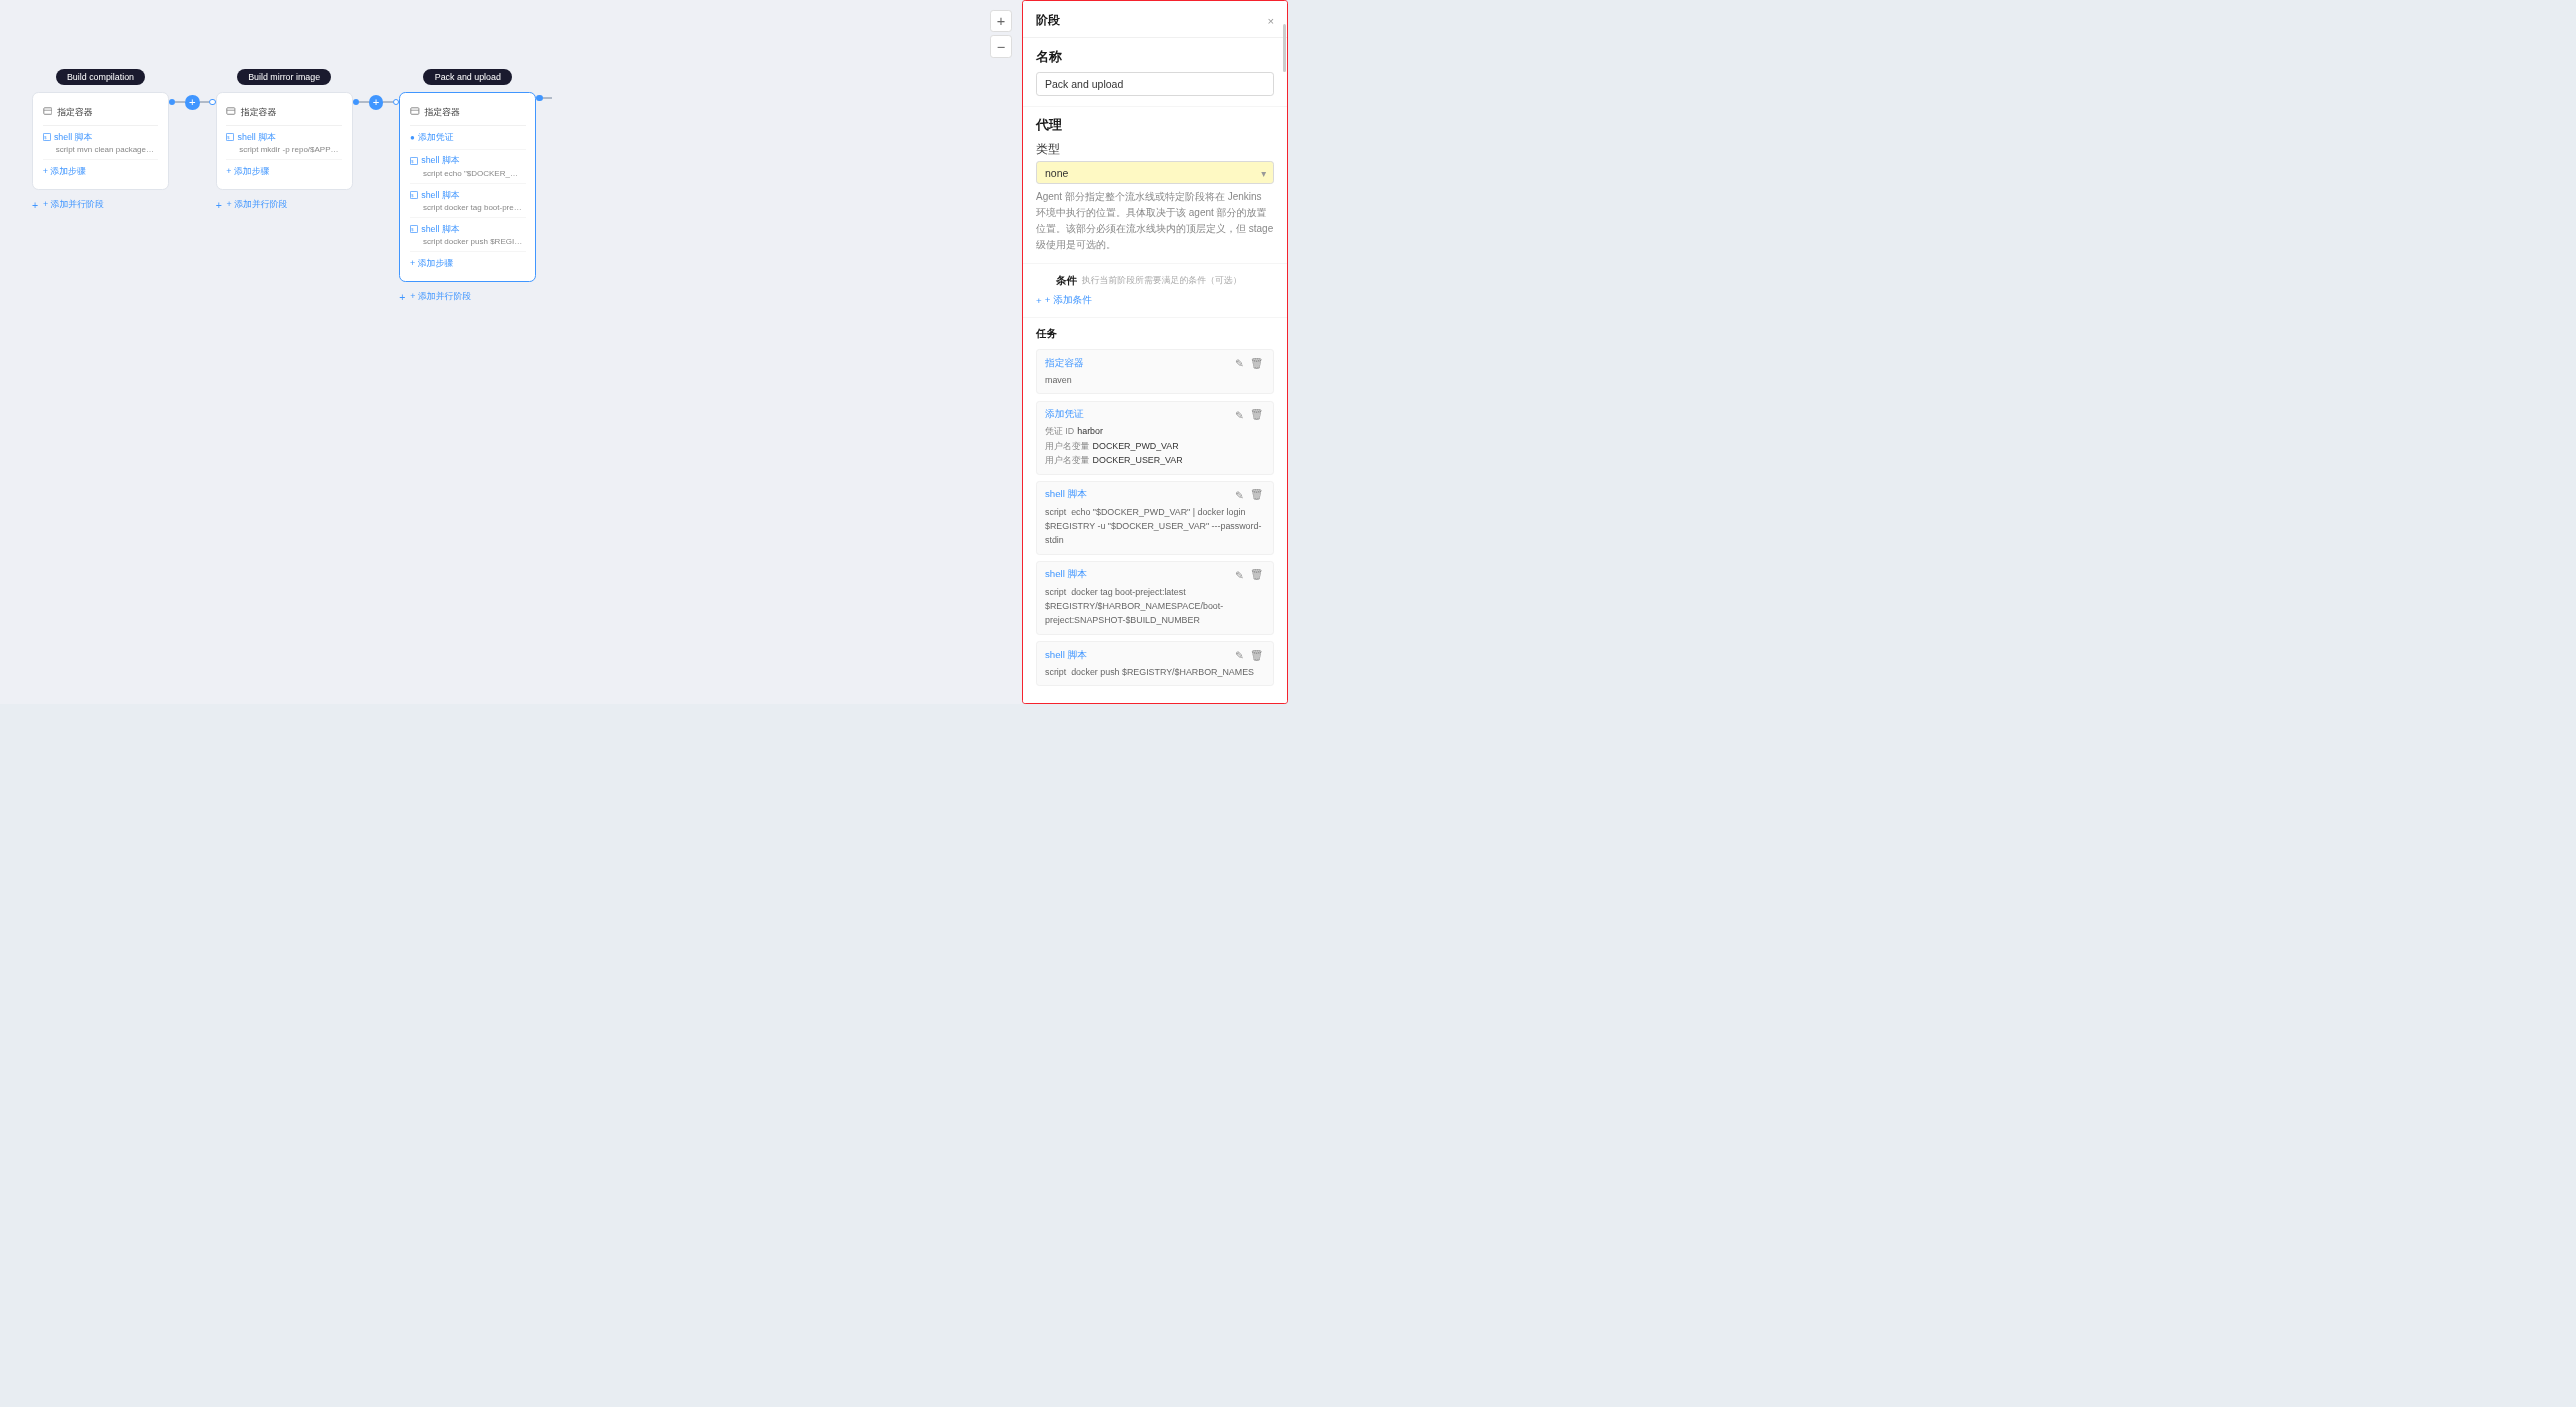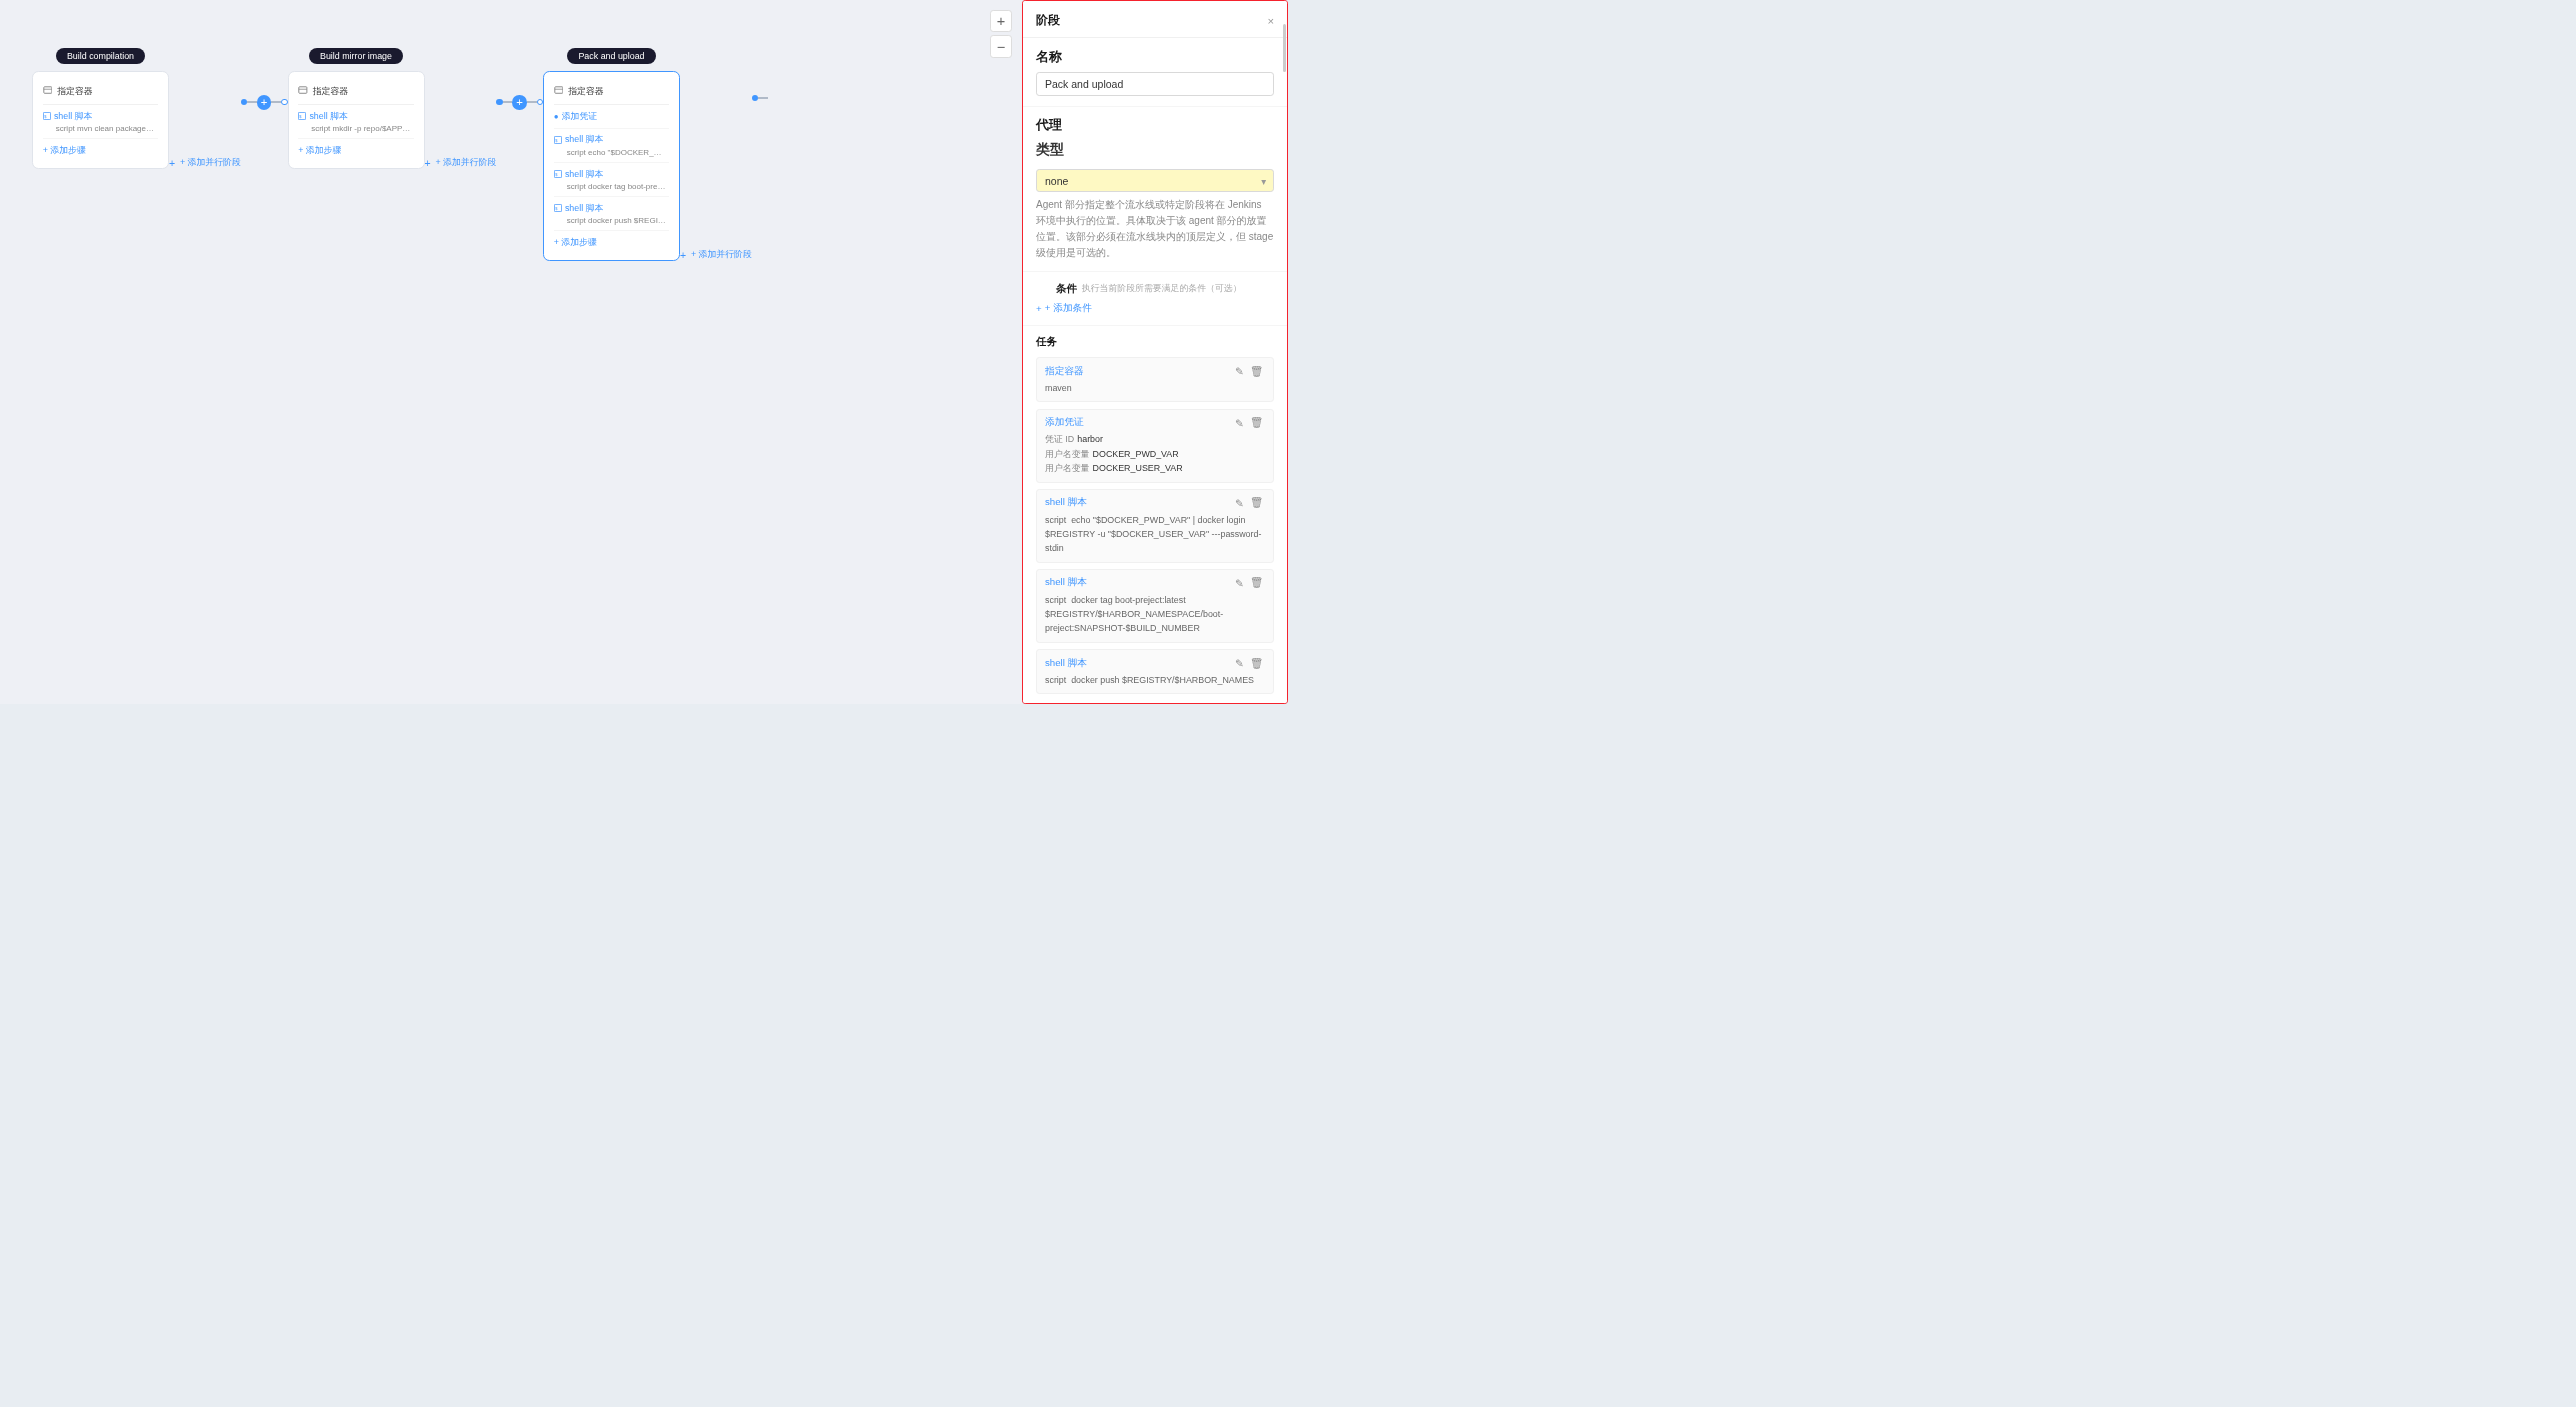--- a/index.html
+++ b/index.html
@@ -55,22 +55,23 @@
     .pipeline-stages {
       display: flex;
       align-items: flex-start;
       padding: 48px 32px 32px 32px;
       gap: 0;
       position: relative;
     }
 
     .stage-group {
       display: flex;
-      flex-direction: row;
-      align-items: flex-end;
+      flex-direction: column;
+      align-items: flex-start;
+      margin-top: 21px;
     }
 
     .stage-card {
       background: #fff;
       border-radius: 6.4px;
       border: 0.8px solid #e0e4eb;
       width: 137px;
       padding: 9.7px;
       position: relative;
     }
@@ -183,24 +184,24 @@
       width: 100%;
       padding: 4.8px 8px;
       border: 0.8px solid #d9d9d9;
       border-radius: 3.2px;
       font-size: 10.5px;
       color: #333;
       outline: none;
     }
 
     .section-sub-label {
-      font-size: 14px;
+      font-size: 12px;
       color: #333;
-      font-weight: 700;
-      margin-bottom: 10px;
+      font-weight: 400;
+      margin-bottom: 3px;
     }
 
     .type-select {
       width: 100%;
       padding: 4.8px 8px;
       border: 0.8px solid #d9d9d9;
       border-radius: 3.2px;
       font-size: 10.5px;
       color: #333;
       background: #fef9c3;

